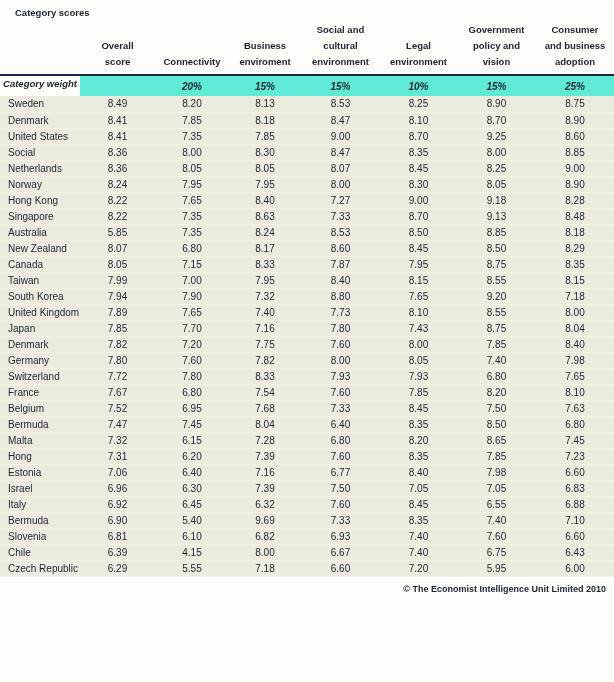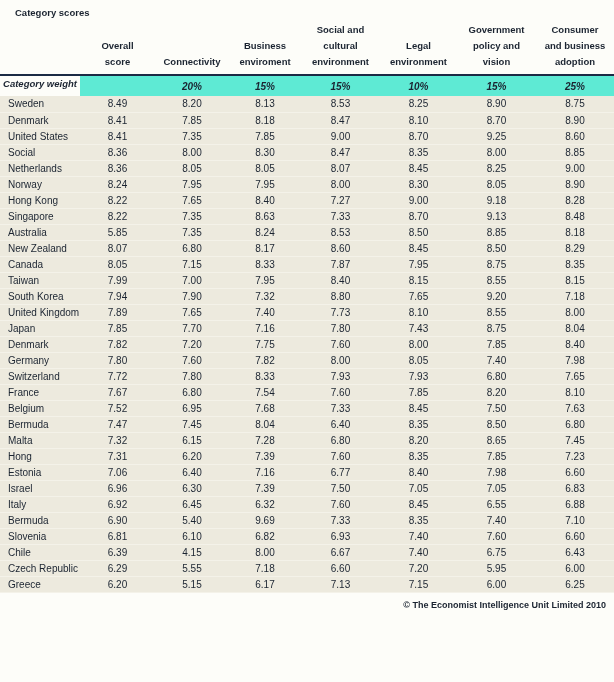--- a/index.html
+++ b/index.html
@@ -418,27 +418,17 @@
         <tr>
           <td class="country">Czech Republic</td>
           <td>6.29</td>
           <td>5.55</td>
           <td>7.18</td>
           <td>6.60</td>
           <td>7.20</td>
           <td>5.95</td>
           <td>6.00</td>
         </tr>
-        <tr>
-          <td class="country">Greece</td>
-          <td>6.20</td>
-          <td>5.15</td>
-          <td>6.17</td>
-          <td>7.13</td>
-          <td>7.15</td>
-          <td>6.00</td>
-          <td>6.25</td>
-        </tr>
       </tbody>
   </table>
 
   <div class="footer">© The Economist Intelligence Unit Limited 2010</div>
 </div>
 
 </body></html>

